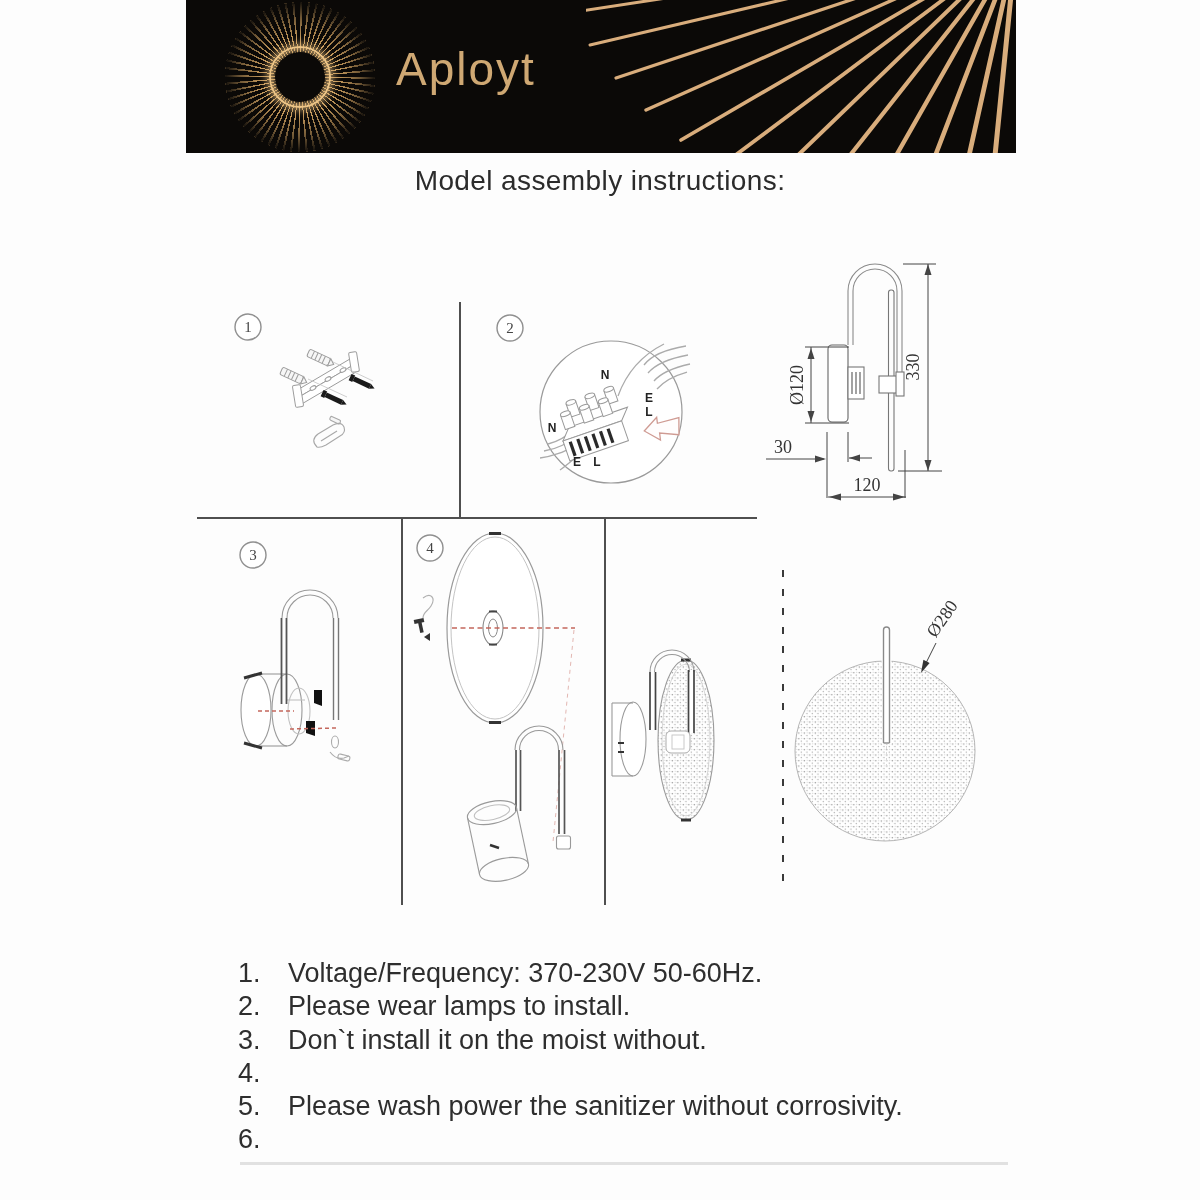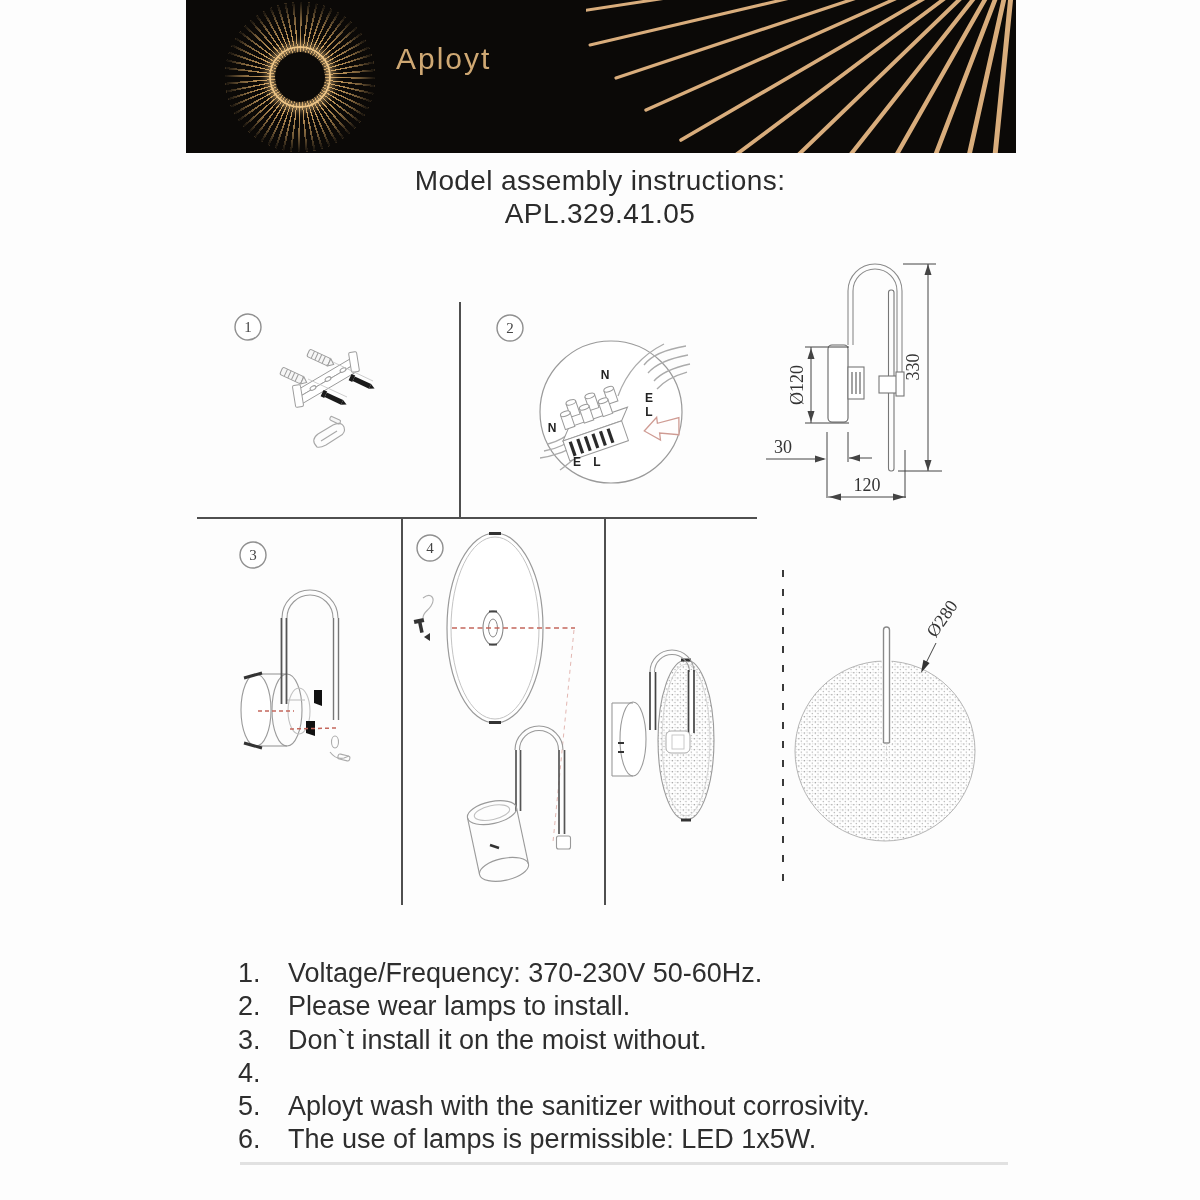--- a/index.html
+++ b/index.html
@@ -11,21 +11,21 @@
   .sunburst{position:absolute;left:39px;top:2px;width:150px;height:150px;}
   .sunburst .rays{position:absolute;inset:0;border-radius:50%;
      background:repeating-conic-gradient(from 0deg,rgba(208,162,97,.95) 0deg 1.7deg,rgba(11,9,7,0) 1.7deg 6deg);}
   .sunburst .fade{position:absolute;inset:0;border-radius:50%;
      background:radial-gradient(circle,rgba(11,9,7,0) 36%,rgba(11,9,7,.45) 56%,#0b0907 72%);}
   .sunburst .ring{position:absolute;left:50%;top:50%;width:58px;height:58px;margin:-31px 0 0 -31px;
      border:2px solid #edc587;border-radius:50%;
      box-shadow:0 0 9px 2px rgba(238,196,132,.75), inset 0 0 7px 2px rgba(238,196,132,.85);}
   .sunburst .hole{position:absolute;left:50%;top:50%;width:50px;height:50px;margin:-25px 0 0 -25px;
      border-radius:50%;background:#0b0907;}
-  .brand{position:absolute;left:210px;top:42px;font-size:30px;font-weight:400;
+  .brand{position:absolute;left:210px;top:42px;font-size:46px;font-weight:400;
      color:#cfa873;letter-spacing:2px;}
   .corner-rays{position:absolute;right:0;top:0;}
 
   
   .title-block{position:absolute;left:0;top:164px;width:1200px;text-align:center;
      color:#2b2b2b;font-size:28px;line-height:33px;letter-spacing:.4px;font-weight:500;}
 
   
   .diagram{position:absolute;left:185px;top:245px;}
   .dimtext{font-family:"Liberation Serif",serif;font-size:18px;fill:#333;}
@@ -64,21 +64,20 @@
         <line x1="430" y1="-55" x2="278" y2="212" stroke-width="4.4"></line>
         <line x1="430" y1="-55" x2="325" y2="219" stroke-width="4.6"></line>
         <line x1="430" y1="-55" x2="368" y2="223" stroke-width="4.8"></line>
         <line x1="430" y1="-55" x2="402" y2="226" stroke-width="5"></line>
       </g>
     </svg>
   </div>
 
   <div class="title-block">
     <div>Model assembly instructions:</div>
-    <div>APL.329.41.05</div>
   </div>
 
   <svg class="diagram" width="860" height="710" viewBox="185 245 860 710">
     <defs>
       <pattern id="stip" width="5.5" height="5.5" patternUnits="userSpaceOnUse">
         <rect width="5.5" height="5.5" fill="#ffffff"></rect>
         <circle cx="1.3" cy="1.6" r="0.75" fill="#8d8d8d"></circle>
         <circle cx="3.9" cy="4.1" r="0.65" fill="#a3a3a3"></circle>
         <circle cx="4.3" cy="1.1" r="0.5" fill="#bdbdbd"></circle>
       </pattern>
@@ -398,22 +397,21 @@
     </div>
     <div class="row">
       <div class="num">3.</div>
       <div class="txt">Don`t install it on the moist without.</div>
     </div>
     <div class="row">
       <div class="num">4.</div>
     </div>
     <div class="row">
       <div class="num">5.</div>
-      <div class="txt">Aployt wash with the sanitizer without corrosivity.</div>
+      <div class="txt">Please wash power the sanitizer without corrosivity.</div>
     </div>
     <div class="row">
       <div class="num">6.</div>
-      <div class="txt">The use of lamps is permissible: LED 1x5W.</div>
     </div>
   </div>
 
   <div class="bottom-rule"></div>
 </div>
 
 </body></html>

